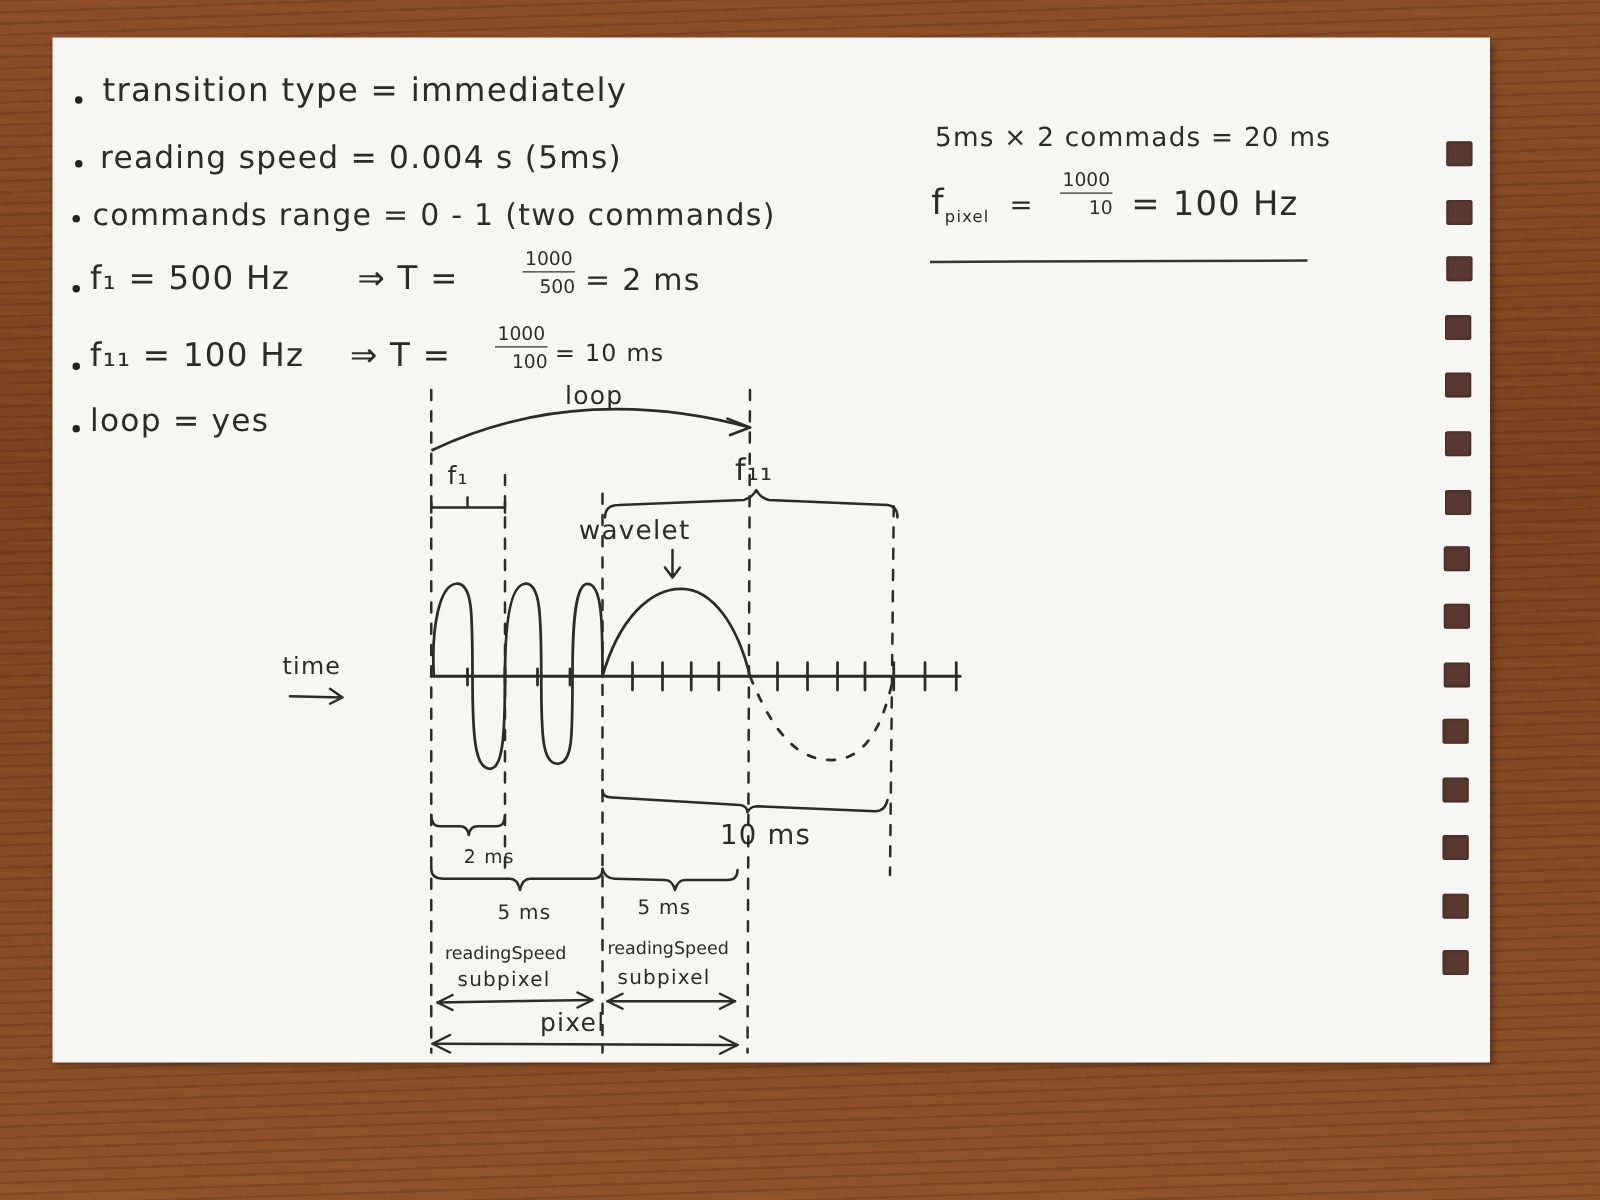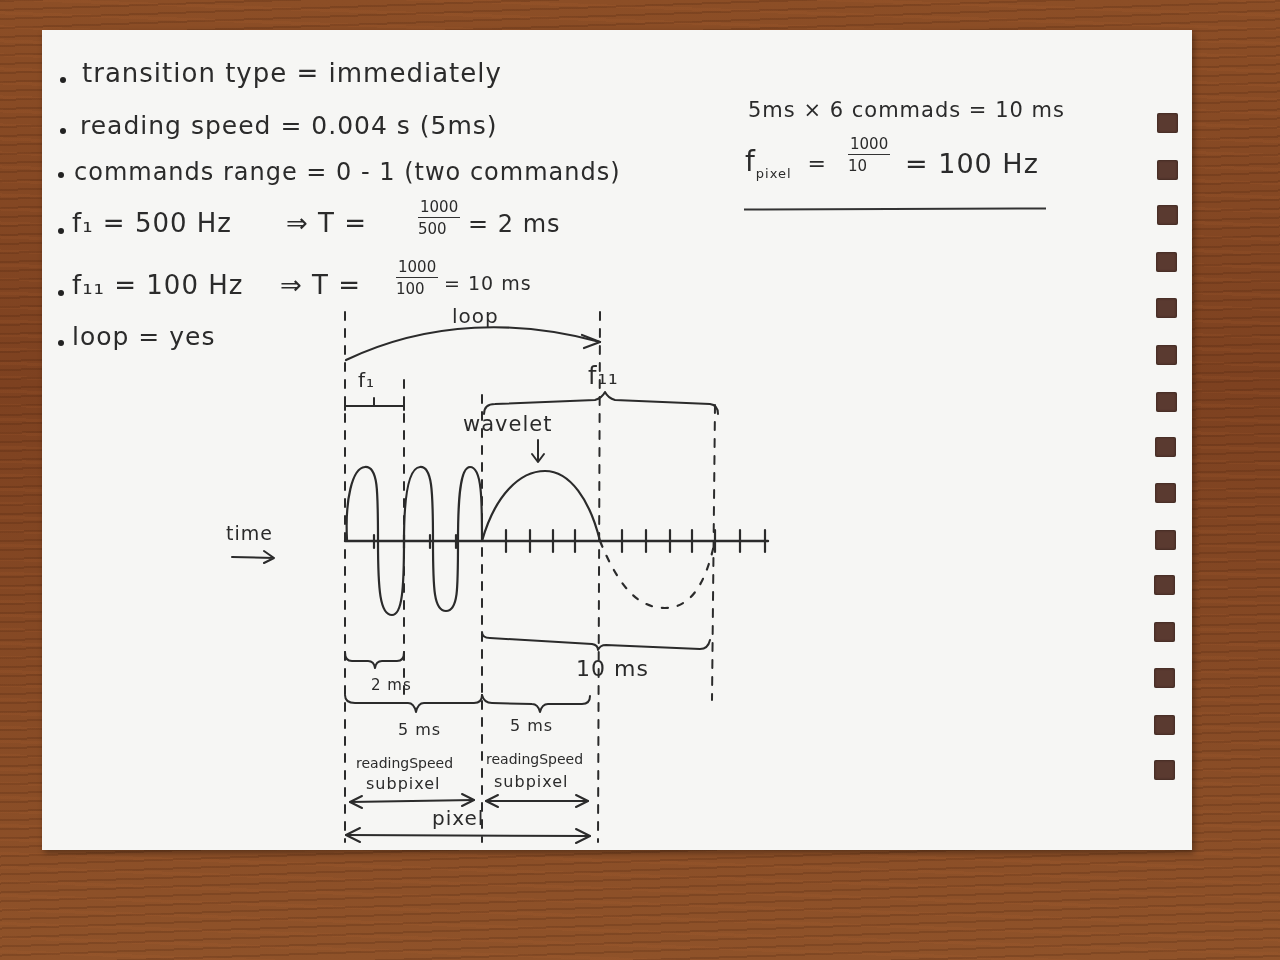--- a/index.html
+++ b/index.html
@@ -16,21 +16,21 @@
     position: absolute; left: 42px; top: 30px; width: 1150px; height: 820px;
     background: #f6f6f4;
     box-shadow: 2px 3px 6px rgba(0,0,0,0.35);
   }
   .hand {
     position: absolute; color: #2b2b2b;
     font-family: "DejaVu Sans", sans-serif; font-weight: normal;
     white-space: nowrap; letter-spacing: 1px;
   }
   .bullet { position: absolute; width: 6px; height: 6px; background: #222; border-radius: 50%; }
-  .frac { position: absolute; color: #2b2b2b; font-family: "DejaVu Sans", sans-serif; font-size: 15px; text-align: left; }
+  .frac { position: absolute; color: #2b2b2b; font-family: "DejaVu Sans", sans-serif; font-size: 15px; text-align: right; }
   .frac .num { display: block; padding: 0 2px 1px 2px; border-bottom: 1.5px solid #333; }
   .frac .den { display: block; padding-top: 2px; }
   .hole {
     position: absolute; width: 21px; height: 20px; background: #5a3a30;
     border-radius: 2px; box-shadow: inset 0 0 3px rgba(0,0,0,0.5);
   }
   svg.diagram { position: absolute; left: 0; top: 0; }
 </style>
 </head>
 <body>
@@ -111,21 +111,21 @@
 
   <div class="bullet" style="left:58px;top:340px"></div>
   <div class="hand" style="left:72px;top:322px;font-size:25px">
     <span>loop</span>
     <span>=</span>
     <span>yes</span>
   </div>
 </div>
 
 <div>
-  <div class="hand" style="left:748px;top:98px;font-size:21px">5ms × 6 commads = 10 ms</div>
+  <div class="hand" style="left:748px;top:98px;font-size:21px">5ms × 2 commads = 20 ms</div>
   <div class="hand" style="left:745px;top:145px;font-size:28px">
     <span>f</span><sub style="font-size:13px">pixel</sub>
     <span style="font-size:22px;margin-left:6px">=</span>
   </div>
   <div class="frac" style="left:848px;top:135px">
     <span class="num">1000</span>
     <span class="den">10</span>
   </div>
   <div class="hand" style="left:905px;top:148px;font-size:27px">= 100 Hz</div>
   <div style="position:absolute;left:744px;top:208px;width:302px;height:2px;background:#333;transform:rotate(-0.2deg)"></div>

